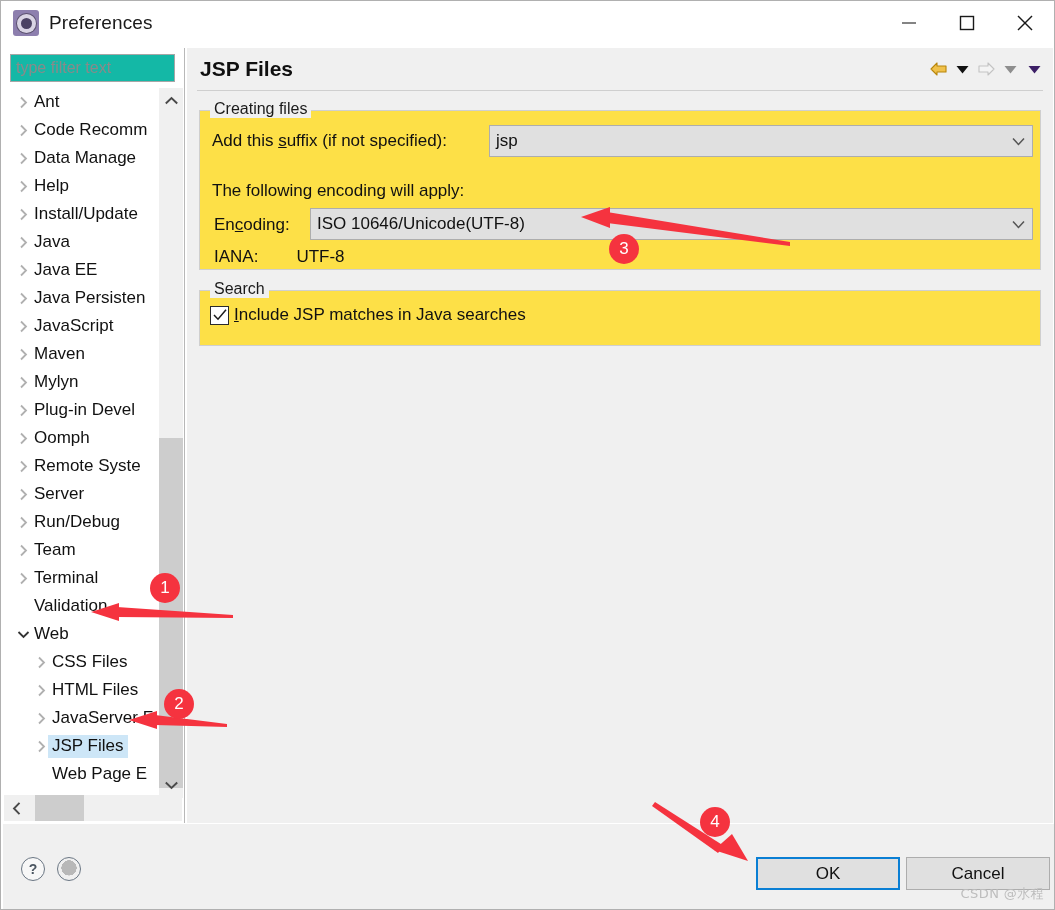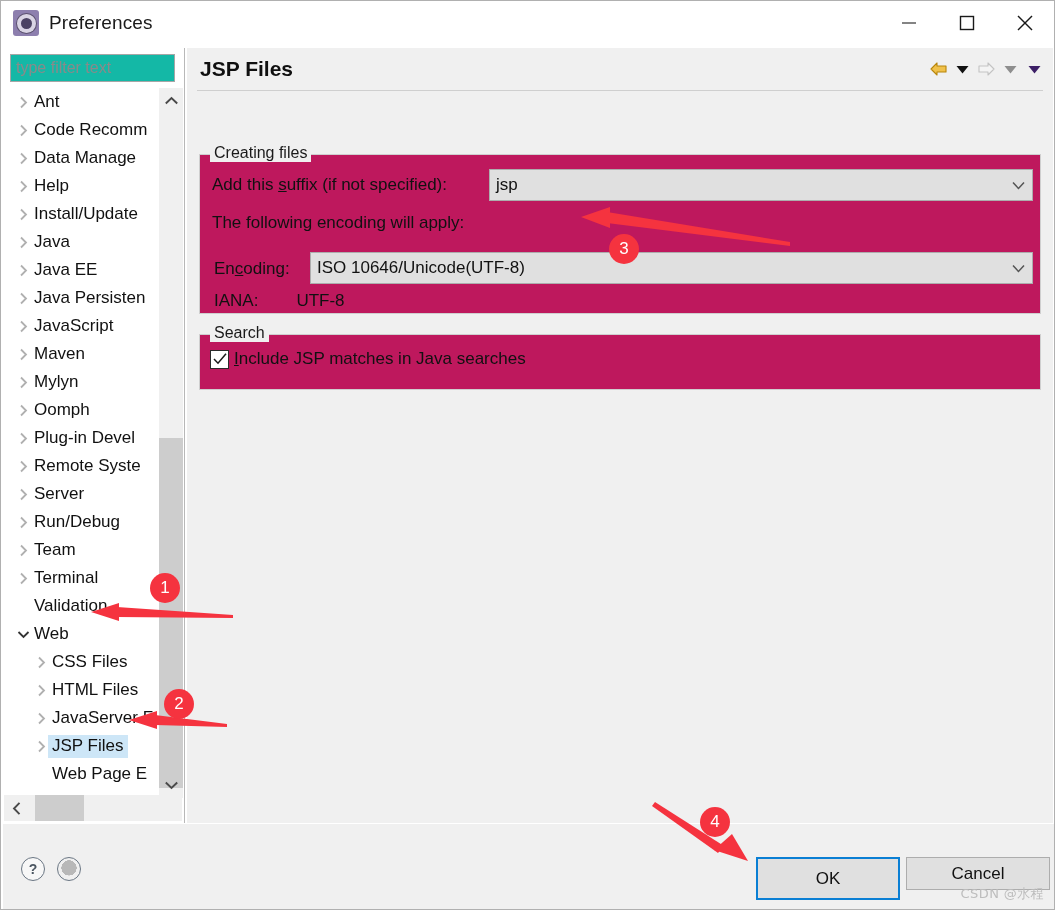--- a/index.html
+++ b/index.html
@@ -124,21 +124,21 @@
   .pagetitle{
     font-size:21px;font-weight:bold;color:#101010;margin-left:13px;
   }
   .navtools{position:absolute;right:8px;top:0;height:42px;display:flex;align-items:center;gap:2px;}
   .navtools .tool{width:22px;height:26px;display:flex;align-items:center;justify-content:center;}
   .headrule{position:absolute;left:10px;top:42px;width:846px;height:1px;background:#cfcfcf;}
 
   .content{position:absolute;left:0;top:46px;width:866px;height:729px;}
 
   
-  .group{position:absolute;box-sizing:border-box;border:1px solid #cfcfcf;background:#be185d;margin-top:44px;}
+  .group{position:absolute;box-sizing:border-box;border:1px solid #cfcfcf;background:#fde047;}
   .group > .legend{
     position:absolute;top:-11px;left:10px;background:#f0f0f0;padding:0 4px;
     font-size:16px;color:#1a1a1a;
   }
   #grp-creating{left:12px;top:16px;width:842px;height:160px;}
   #grp-search{left:12px;top:196px;width:842px;height:56px;}
 
   .row{position:absolute;display:flex;align-items:center;}
   .lblstd{font-size:17px;color:#111111;white-space:nowrap;}
   .mn{text-decoration:underline;}
@@ -321,29 +321,29 @@
             </svg>
           </span>
           <span class="lbl">Mylyn</span>
         </div>
         <div class="tnode">
           <span class="arrow">
             <svg width="9" height="13" viewBox="0 0 9 13">
               <polyline points="2,1.5 7,6.5 2,11.5" fill="none" stroke="#b0b0b0" stroke-width="1.8"></polyline>
             </svg>
           </span>
+          <span class="lbl">Plug-in Devel</span>
+        </div>
+        <div class="tnode">
+          <span class="arrow">
+            <svg width="9" height="13" viewBox="0 0 9 13">
+              <polyline points="2,1.5 7,6.5 2,11.5" fill="none" stroke="#b0b0b0" stroke-width="1.8"></polyline>
+            </svg>
+          </span>
           <span class="lbl">Oomph</span>
-        </div>
-        <div class="tnode">
-          <span class="arrow">
-            <svg width="9" height="13" viewBox="0 0 9 13">
-              <polyline points="2,1.5 7,6.5 2,11.5" fill="none" stroke="#b0b0b0" stroke-width="1.8"></polyline>
-            </svg>
-          </span>
-          <span class="lbl">Plug-in Devel</span>
         </div>
         <div class="tnode">
           <span class="arrow">
             <svg width="9" height="13" viewBox="0 0 9 13">
               <polyline points="2,1.5 7,6.5 2,11.5" fill="none" stroke="#b0b0b0" stroke-width="1.8"></polyline>
             </svg>
           </span>
           <span class="lbl">Remote Syste</span>
         </div>
         <div class="tnode">
@@ -511,21 +511,21 @@
         </div>
         <div class="combo" id="suffix-combo" style="left:289px;top:14px;width:544px;height:32px;gap:16px;">
           <span class="val">jsp</span>
           <span class="chev">
             <svg width="13" height="9" viewBox="0 0 13 9">
                 <polyline points="1,1.5 6.5,7.5 12,1.5" fill="none" stroke="#555" stroke-width="1.5"></polyline>
               </svg>
           </span>
         </div>
 
-        <div class="row" style="left:12px;top:58px;">
+        <div class="row" style="left:12px;top:70px;">
           <span class="lblstd">The following encoding will apply:</span>
         </div>
 
         <div class="row" style="left:14px;top:104px;">
           <span class="lblstd"><span>En</span><span class="mn">c</span><span>oding:</span></span>
         </div>
         <div class="combo" id="encoding-combo" style="left:110px;top:97px;width:723px;height:32px;">
           <span class="val">ISO 10646/Unicode(UTF-8)</span>
           <span class="chev">
             <svg width="13" height="9" viewBox="0 0 13 9">
@@ -563,21 +563,21 @@
   </div>
 
   <div class="footsep"></div>
 
   <div class="footer">
     <div class="helpicons">
       <span class="cicon">?</span>
       <span class="cicon filled"></span>
     </div>
 
-    <div class="btn focus" style="left:753px;top:33px;width:144px;height:43px;">
+    <div class="btn focus" style="left:753px;top:33px;width:144px;height:33px;">
       <span>OK</span>
     </div>
     <div class="btn" style="left:903px;top:33px;width:144px;height:33px;">
       <span>Cancel</span>
     </div>
 
     <div class="watermark">CSDN @水程</div>
   </div>
 
   <svg class="anno" style="left:0;top:0;width:1055px;height:910px;">

